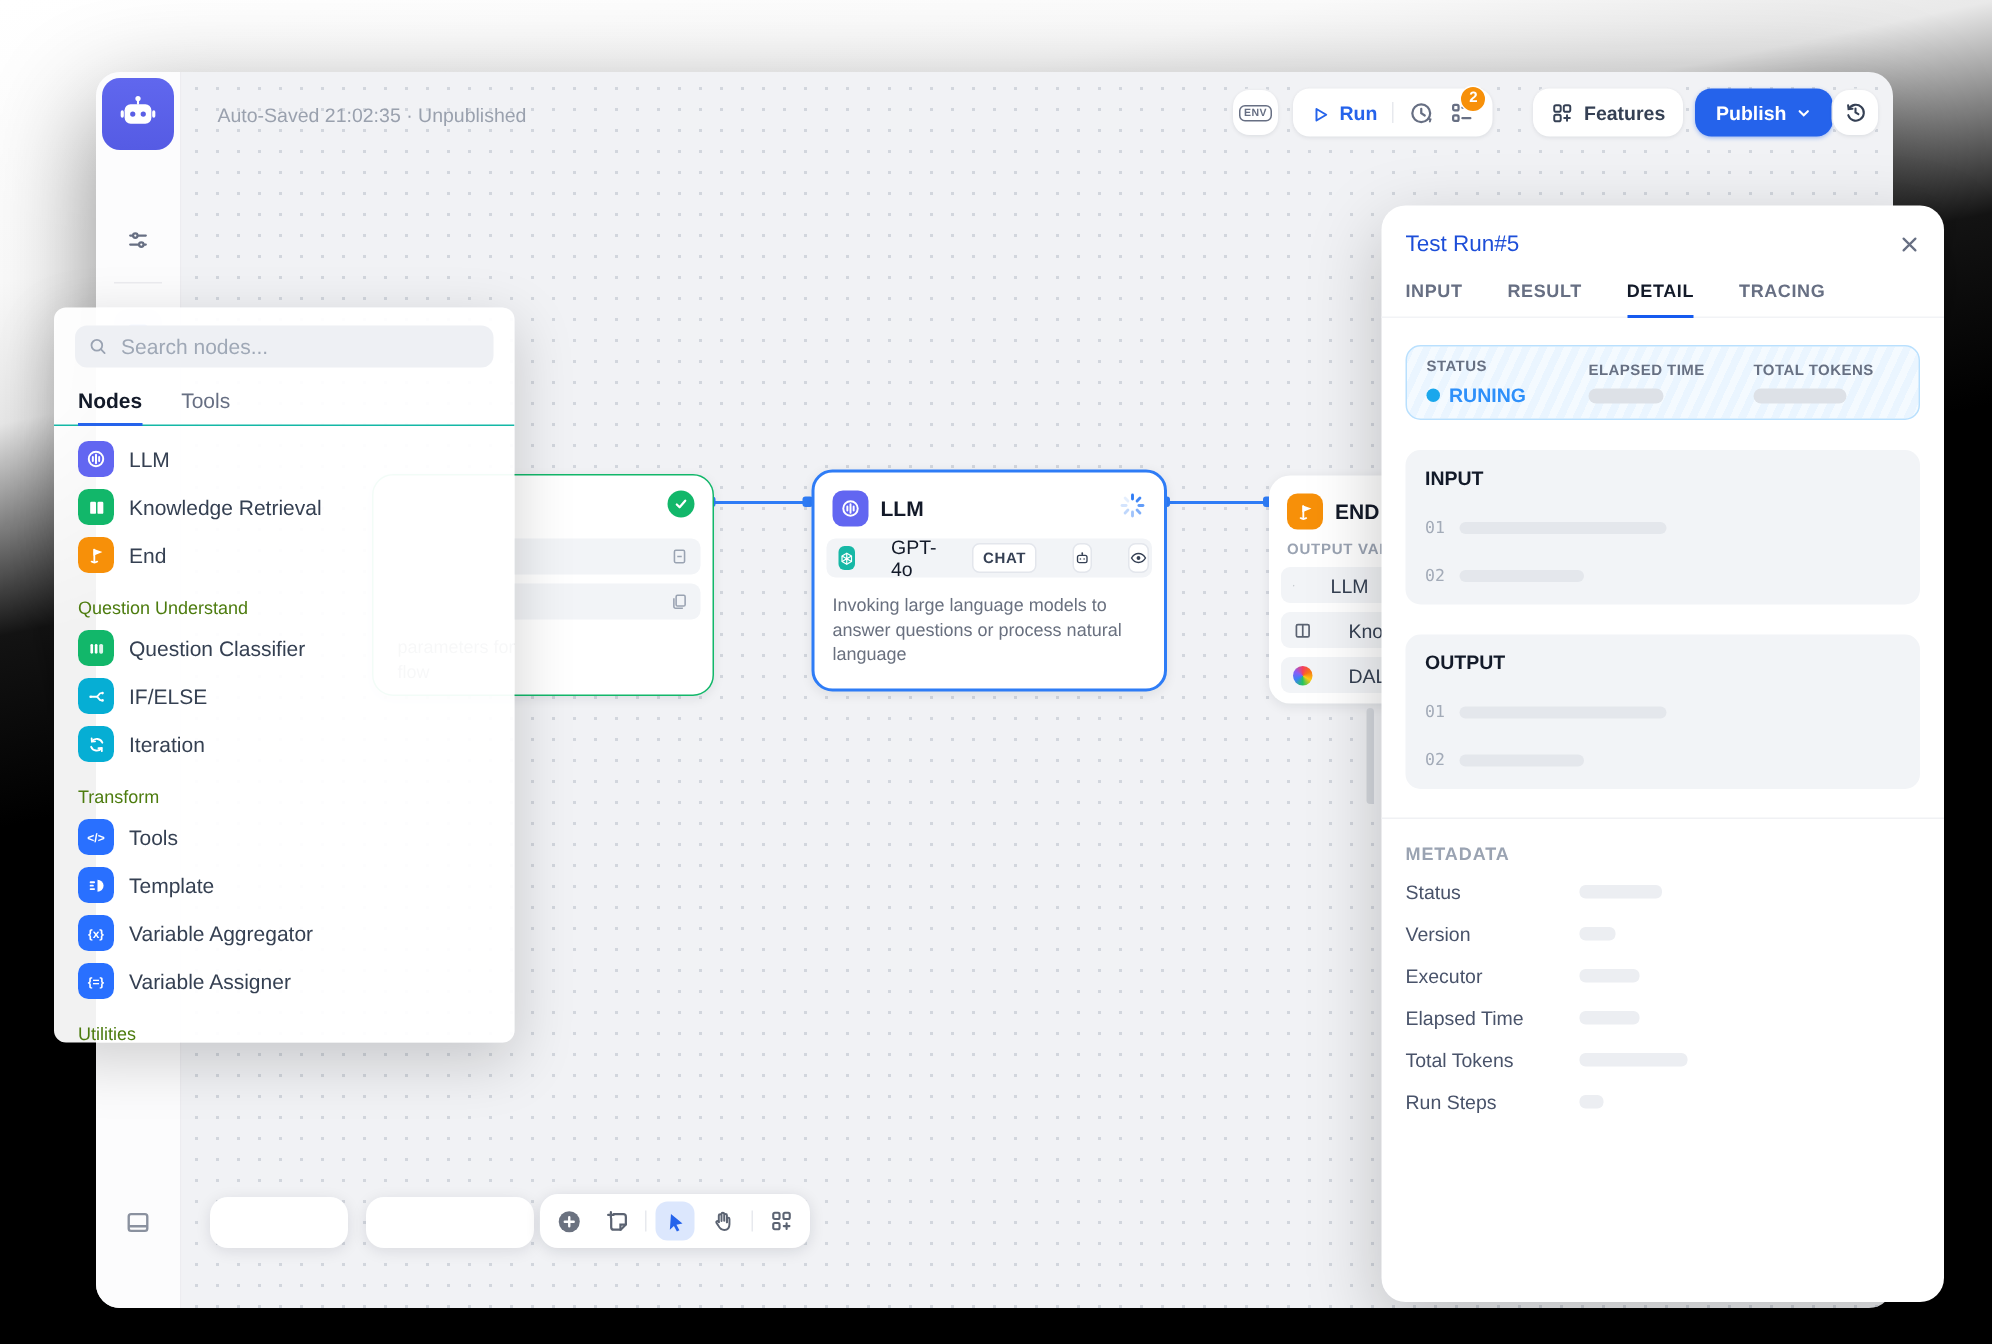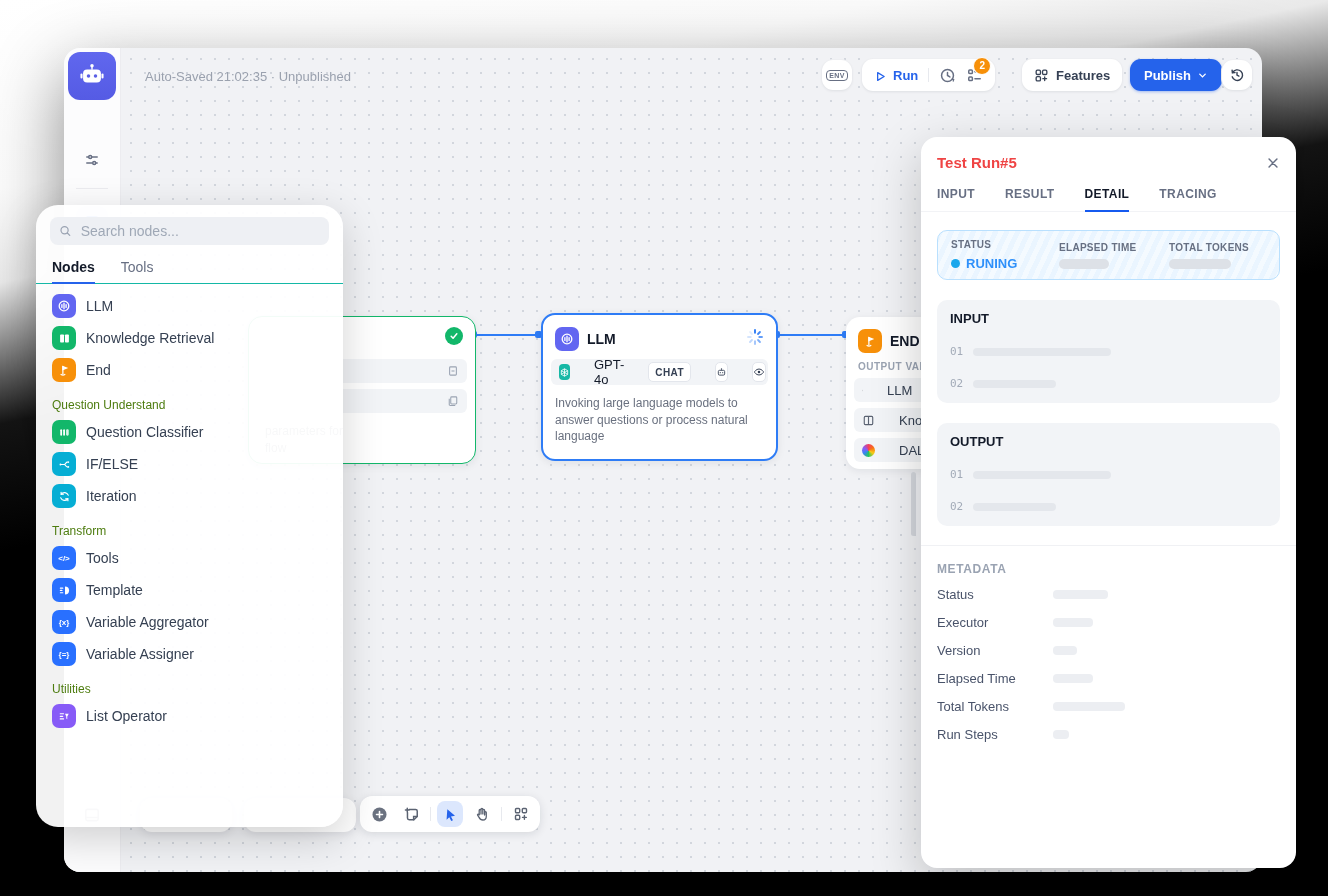--- a/index.html
+++ b/index.html
@@ -44,21 +44,21 @@
   .node{background:#fff;border-radius:14px;z-index:5;box-shadow:0 2px 8px rgba(16,24,40,.08)}
   .nhead{display:flex;align-items:center;gap:8px;padding:12px 12px 8px}
   .nicon{width:24px;height:24px;min-width:24px;border-radius:7px;display:flex;align-items:center;justify-content:center;color:#fff;font-weight:700}
   .ntitle{font-size:14px;font-weight:700;color:#131a29}
   .rowpill{background:#f2f4f7;border-radius:6px;display:flex;align-items:center;gap:24px;padding:0 8px;height:24px;margin:0 8px 6px}
   .ndesc{font-size:12px;color:#69707f;line-height:1.38;padding:4px 12px 10px}
   .minibadge{background:#fff;border:1px solid #e3e6ec;border-radius:5px;height:18px;display:flex;align-items:center;justify-content:center;color:#354054}
   .outvar-label{font-size:10px;font-weight:600;color:#9aa3b2;letter-spacing:.5px;padding:2px 12px 6px;white-space:nowrap}
   .endrow{font-size:13px;color:#354052;white-space:nowrap}
   
-  .node-panel{left:36px;top:205px;width:307px;height:622px;border-radius:22px;z-index:30;
+  .node-panel{left:36px;top:205px;width:307px;height:490px;border-radius:8px;z-index:30;
     background:rgba(255,255,255,.95);box-shadow:0 12px 40px rgba(0,0,0,.18);overflow:hidden}
   .search-box{margin:12px 14px 10px;height:28px;background:#eef0f4;border-radius:8px;
     display:flex;align-items:center;gap:7px;padding:0 9px;color:#9aa3b2}
   .search-box input{border:none;background:transparent;outline:none;font-size:14px;color:#354052;width:100%;
     font-family:"Liberation Sans",sans-serif}
   .search-box input::placeholder{color:#9fa8b6}
   .ptabs{display:flex;gap:26px;padding:0 16px;border-bottom:1px solid #14b8a6}
   .ptab{font-size:14px;padding:4px 0 8px;position:relative}
   .ptab.on{font-weight:700;color:#131a29}
   .ptab.on::after{content:"";position:absolute;left:0;right:0;bottom:-1px;height:2px;background:#2563eb}
@@ -70,21 +70,21 @@
   .toolbar{left:360px;top:796px;width:180px;height:36px;border-radius:12px;background:#fff;z-index:6;
     box-shadow:0 2px 10px rgba(16,24,40,.12),0 0 0 .5px #f0f1f4;display:flex;align-items:center;justify-content:space-evenly}
   .tb-ic{color:#5b6372;display:flex;align-items:center;justify-content:center;width:26px;height:26px}
   .tb-sel{background:#dce7fd;border-radius:8px;color:#2563eb}
   .ghostpill{background:#fff;border-radius:12px;box-shadow:0 2px 10px rgba(16,24,40,.10);z-index:5}
   .cscroll{left:911px;top:472px;width:5px;height:64px;border-radius:3px;background:#d5d8de;z-index:5}
   
   .run-panel{left:921px;top:137px;width:375px;height:731px;border-radius:16px;background:#fff;z-index:40;
     box-shadow:0 16px 50px rgba(0,0,0,.22)}
   .rp-head{display:flex;align-items:center;justify-content:space-between;padding:17px 16px 10px}
-  .rp-title{font-size:15px;font-weight:700;color:#ef4444}
+  .rp-title{font-size:15px;font-weight:400;color:#1d4ed8}
   .rp-close{color:#676f83;cursor:pointer;display:flex}
   .rp-tabs{display:flex;gap:30px;padding:0 16px;border-bottom:1px solid #f2f3f6}
   .rp-tab{font-size:12px;font-weight:600;letter-spacing:.4px;padding:6px 0 10px;color:#676f83;position:relative}
   .rp-tab.on{color:#131a29}
   .rp-tab.on::after{content:"";position:absolute;left:0;right:0;bottom:-1px;height:2px;background:#155aef}
   .status-card{margin:18px 16px 0;height:48px;border:1px solid #b9e0fe;border-radius:10px;
     background:repeating-linear-gradient(115deg,#eaf5ff 0 5px,#f4faff 5px 10px);
     display:flex;align-items:center;padding:0 13px}
   .sc-col{display:flex;flex-direction:column;gap:6px}
   .sc-lab{font-size:10px;font-weight:600;color:#677083;letter-spacing:.3px}
@@ -533,26 +533,26 @@
   </div>
 
   <div class="rp-div"></div>
   <div class="md-label">METADATA</div>
 
   <div class="md-row">
     <span class="md-key">Status</span>
       <span class="skel3" style="width:55px"></span>
   </div>
   <div class="md-row">
+    <span class="md-key">Version</span>
+      <span class="skel3" style="width:24px"></span>
+  </div>
+  <div class="md-row">
     <span class="md-key">Executor</span>
       <span class="skel3" style="width:40px"></span>
-  </div>
-  <div class="md-row">
-    <span class="md-key">Version</span>
-      <span class="skel3" style="width:24px"></span>
   </div>
   <div class="md-row">
     <span class="md-key">Elapsed Time</span>
       <span class="skel3" style="width:40px"></span>
   </div>
   <div class="md-row">
     <span class="md-key">Total Tokens</span>
       <span class="skel3" style="width:72px"></span>
   </div>
   <div class="md-row">

